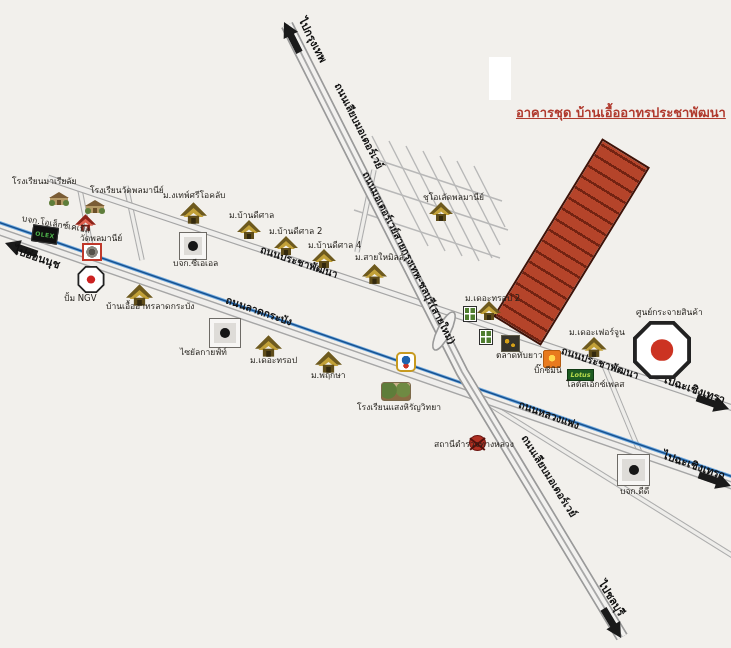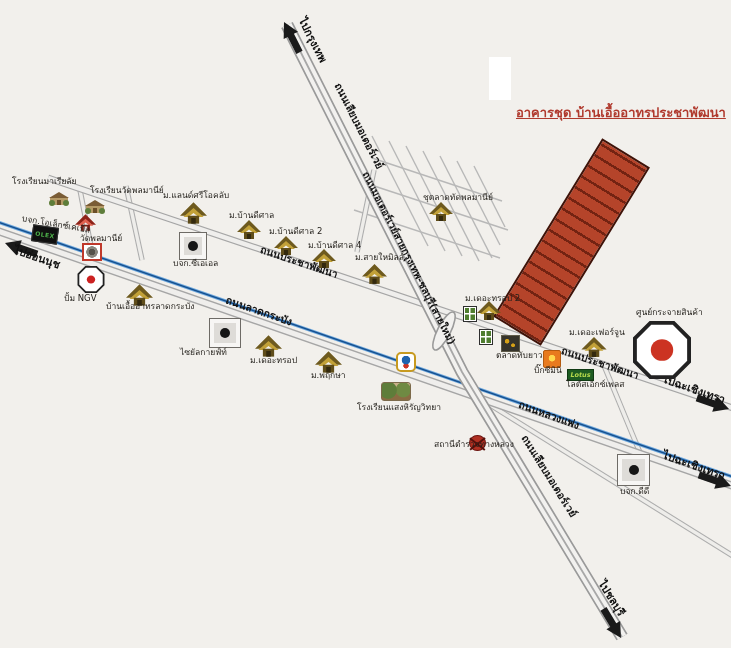--- a/index.html
+++ b/index.html
@@ -272,27 +272,27 @@
   <div class="icon bigschool" style="left:381px;top:382px;width:28px;height:17px"></div>
   <div class="icon police" style="left:469px;top:435px;width:15px;height:14px"></div>
   <div class="icon factory" style="left:617px;top:454px;width:31px;height:30px"></div>
 
   <div class="lbl" style="left:12px;top:177px">โรงเรียนมาเรียลัย</div>
   <div class="lbl" style="left:90px;top:186px">โรงเรียนวัดพลมานีย์</div>
   <div class="lbl" style="left:22px;top:214px;transform:rotate(10deg);transform-origin:left center">บจก.โอเล็กซ์เคเบิล</div>
   <div class="lbl" style="left:80px;top:234px">วัดพลมานีย์</div>
   <div class="lbl" style="left:64px;top:294px">ปั้ม NGV</div>
   <div class="lbl" style="left:106px;top:302px">บ้านเอื้ออาทรลาดกระบัง</div>
-  <div class="lbl" style="left:163px;top:191px">ม.แลนด์ศรีโอคลับ</div>
+  <div class="lbl" style="left:163px;top:191px">ม.งเทพ์ศรีโอคลับ</div>
   <div class="lbl" style="left:173px;top:259px">บจก.ซีเอเอล</div>
   <div class="lbl" style="left:229px;top:211px">ม.บ้านดีศาล</div>
   <div class="lbl" style="left:269px;top:227px">ม.บ้านดีศาล 2</div>
   <div class="lbl" style="left:308px;top:241px">ม.บ้านดีศาล 4</div>
   <div class="lbl" style="left:355px;top:253px">ม.สายใหมิลล์</div>
-  <div class="lbl" style="left:423px;top:193px">ชุตลาดทัดพลมานีย์</div>
+  <div class="lbl" style="left:423px;top:193px">ชุโอเลัดพลมานีย์</div>
   <div class="lbl" style="left:465px;top:294px">ม.เดอะทรอป 2</div>
   <div class="lbl" style="left:496px;top:351px">ตลาดทับยาว</div>
   <div class="lbl" style="left:534px;top:366px">บิ๊กซีมินิ</div>
   <div class="lbl" style="left:566px;top:380px">โลตัสเอ็กซ์เพลส</div>
   <div class="lbl" style="left:569px;top:328px">ม.เดอะเฟอร์จูน</div>
   <div class="lbl" style="left:636px;top:308px">ศูนย์กระจายสินค้า</div>
   <div class="lbl" style="left:250px;top:356px">ม.เดอะทรอป</div>
   <div class="lbl" style="left:311px;top:371px">ม.พฤกษา</div>
   <div class="lbl" style="left:180px;top:348px">ไซยัลกายฟ์ท์</div>
   <div class="lbl" style="left:357px;top:403px">โรงเรียนแสงหิรัญวิทยา</div>

